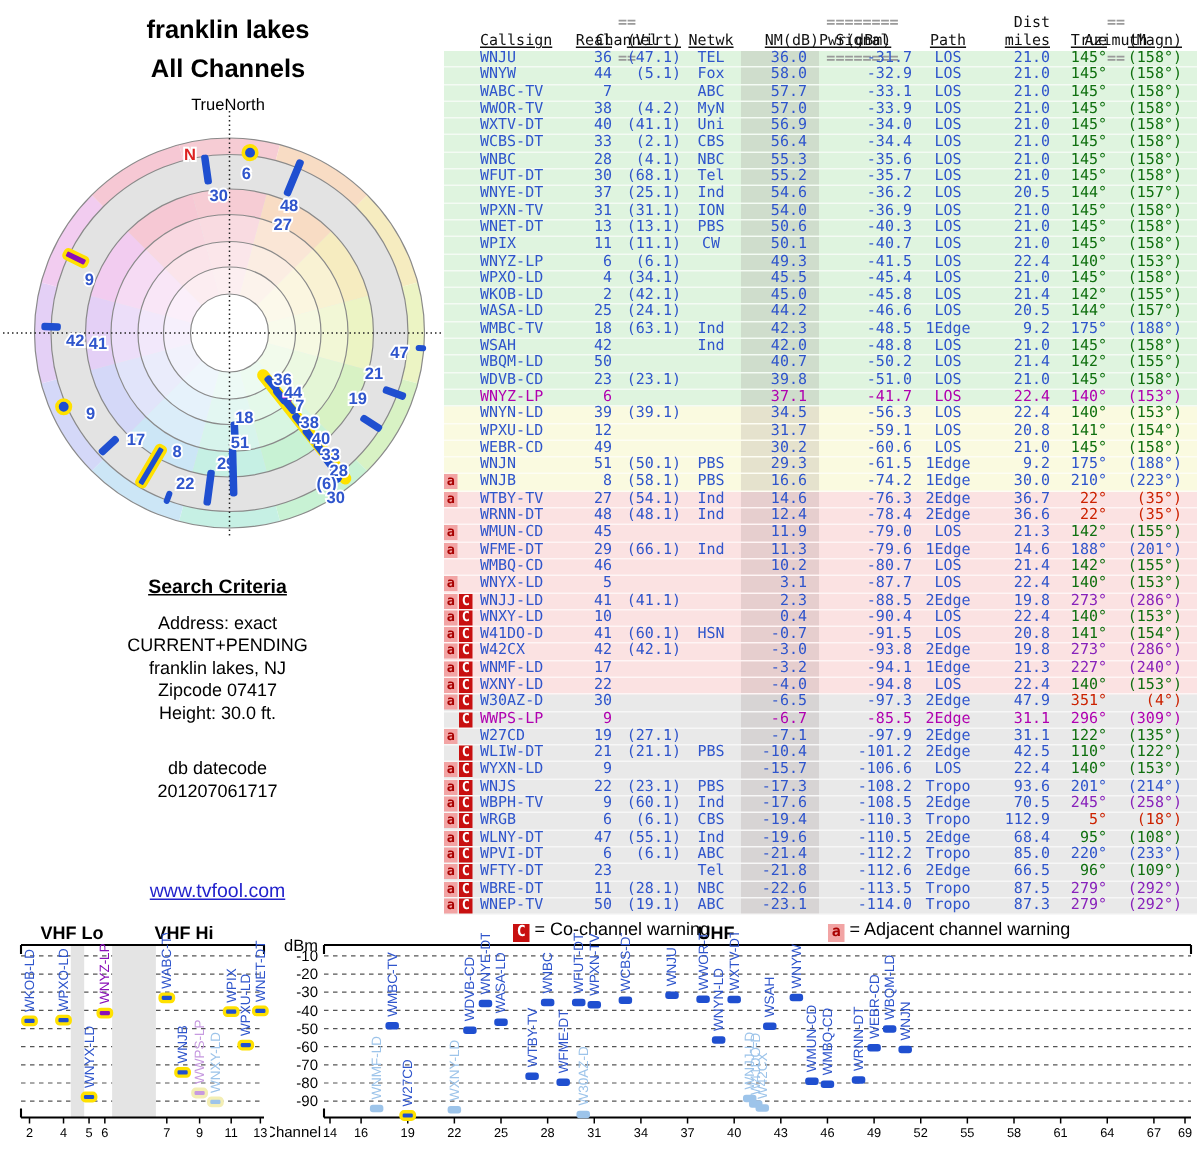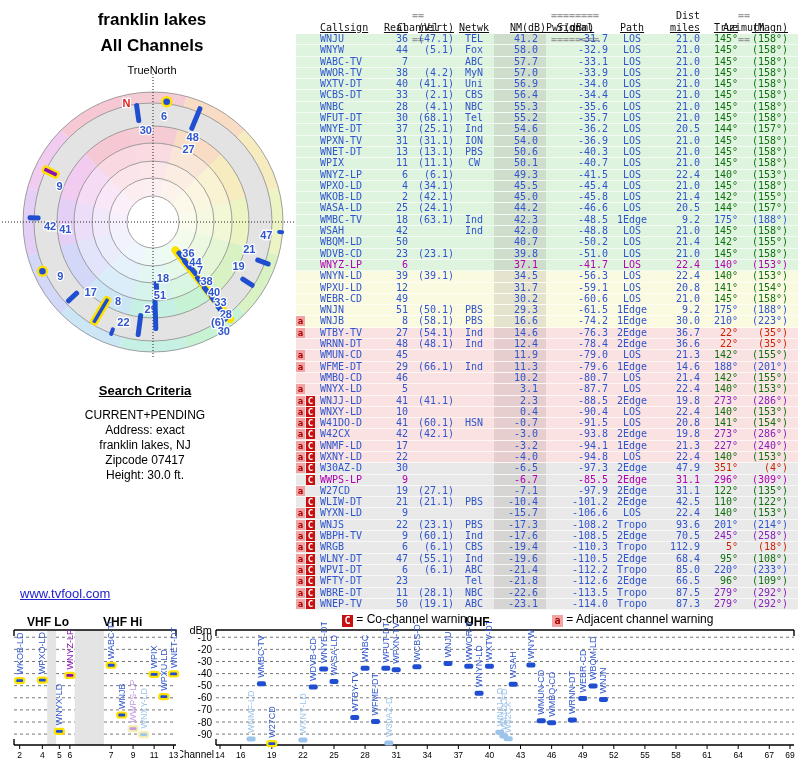--- a/index.html
+++ b/index.html
@@ -5,21 +5,21 @@
   html,body{margin:0;padding:0;}
   body{width:800px;height:768px;position:relative;background:#fff;overflow:hidden;
        font-family:"Liberation Sans",sans-serif;}
   .ttl{position:absolute;width:300px;text-align:center;font-weight:bold;font-size:17px;color:#000;}
   #true-north{position:absolute;top:64px;left:2px;width:300px;text-align:center;font-size:11px;color:#000;}
   #radar-svg{position:absolute;left:0px;top:58px;}
   #search-block{position:absolute;left:20px;top:383px;width:250px;text-align:center;font-size:12px;color:#000;}
   #search-title{font-weight:bold;text-decoration:underline;font-size:13px;margin-bottom:10px;}
   .sc-line{line-height:15px;}
   #db-block{margin-top:22px;}
-  #site-link{position:absolute;left:20px;top:586px;width:250px;font-size:13px;}
+  #site-link{position:absolute;left:20px;top:586px;width:250px;text-align:center;font-size:13px;}
   #site-link a{color:#2222cc;text-decoration:underline;cursor:pointer;}
 
   
   #tbl{position:absolute;left:296px;top:10px;width:502px;font-family:"DejaVu Sans Mono",monospace;
        font-size:10px;color:#2f55cc;}
   .hrow{display:flex;height:12px;line-height:12px;color:#111;}
   .hrow span{display:block;}
   .eq{color:#9a9a9a;font-weight:bold;}
   .hw{text-decoration:underline;}
   .row{display:flex;height:10.3px;line-height:10.4px;border-bottom:1px solid rgba(255,255,255,0.65);}
@@ -185,25 +185,29 @@
     <text x="206.53044850870867" y="227.45158603819152" text-anchor="middle" fill="#2f55cc" font-family="&quot;Liberation Sans&quot;,sans-serif" font-size="11px" font-weight="bold" stroke="#ffffff" stroke-width="2.5" paint-order="stroke">38</text>
     <text x="214.01348969611718" y="238.1879909607178" text-anchor="middle" fill="#2f55cc" font-family="&quot;Liberation Sans&quot;,sans-serif" font-size="11px" font-weight="bold" stroke="#ffffff" stroke-width="2.5" paint-order="stroke">40</text>
     <text x="220.49269901708664" y="248.43466652749268" text-anchor="middle" fill="#2f55cc" font-family="&quot;Liberation Sans&quot;,sans-serif" font-size="11px" font-weight="bold" stroke="#ffffff" stroke-width="2.5" paint-order="stroke">33</text>
     <text x="225.8342124866015" y="259.5651543517324" text-anchor="middle" fill="#2f55cc" font-family="&quot;Liberation Sans&quot;,sans-serif" font-size="11px" font-weight="bold" stroke="#ffffff" stroke-width="2.5" paint-order="stroke">28</text>
     <text x="217.8120451667882" y="267.8017975855055" text-anchor="middle" fill="#2f55cc" font-family="&quot;Liberation Sans&quot;,sans-serif" font-size="11px" font-weight="bold" stroke="#ffffff" stroke-width="2.5" paint-order="stroke">(6)</text>
     <text x="223.8030745519535" y="277.02717383290513" text-anchor="middle" fill="#2f55cc" font-family="&quot;Liberation Sans&quot;,sans-serif" font-size="11px" font-weight="bold" stroke="#ffffff" stroke-width="2.5" paint-order="stroke">30</text>
   </svg>
 
 <div id="search-block">
   <div id="search-title">Search Criteria</div>
+  <div class="sc-line">Address: exact</div>
   <div class="sc-line">CURRENT+PENDING</div>
-  <div class="sc-line">Address: exact</div>
   <div class="sc-line">franklin lakes, NJ</div>
   <div class="sc-line">Zipcode 07417</div>
   <div class="sc-line">Height: 30.0 ft.</div>
+  <div id="db-block">
+    <div class="sc-line">db datecode</div>
+    <div class="sc-line">201207061717</div>
+  </div>
 </div>
 <div id="site-link"><a>www.tvfool.com</a></div>
 
 <div id="tbl">
   <div class="hrow">
     <span style="width:24px"></span>
       <span style="width:62px"></span>
     <span style="width:72px;text-align:center">
         <span class="eq">==</span>
         <span>Channel</span>
@@ -235,21 +239,21 @@
     <span class="hw" style="width:38px;text-align:right">True</span>
     <span class="hw" style="width:50px;text-align:right">(Magn)</span>
   </div>
   <div id="tbody">
       <div class="row bg-g">
         <span class="c-warn"></span>
         <span class="c-cs">WNJU</span>
         <span class="c-re">36</span>
         <span class="c-vi">(47.1)</span>
         <span class="c-nw">TEL</span>
-        <span class="c-nm">41.2</span>
+        <span class="c-nm">36.0</span>
         <span class="c-pw">-31.7</span>
         <span class="c-pa">LOS</span>
         <span class="c-mi">21.0</span>
         <span class="c-tr az-g">145°</span>
         <span class="c-mg az-g">(158°)</span>
       </div>
       <div class="row bg-g">
         <span class="c-warn"></span>
         <span class="c-cs">WNYW</span>
         <span class="c-re">44</span>

